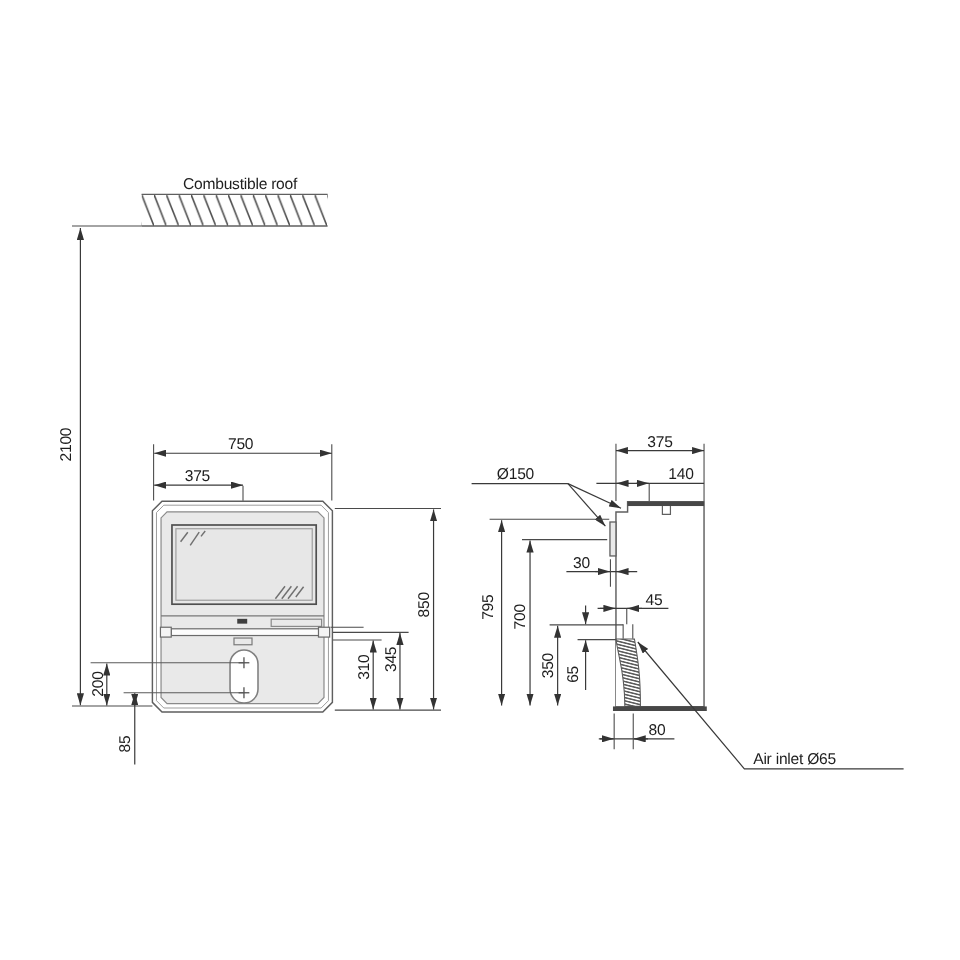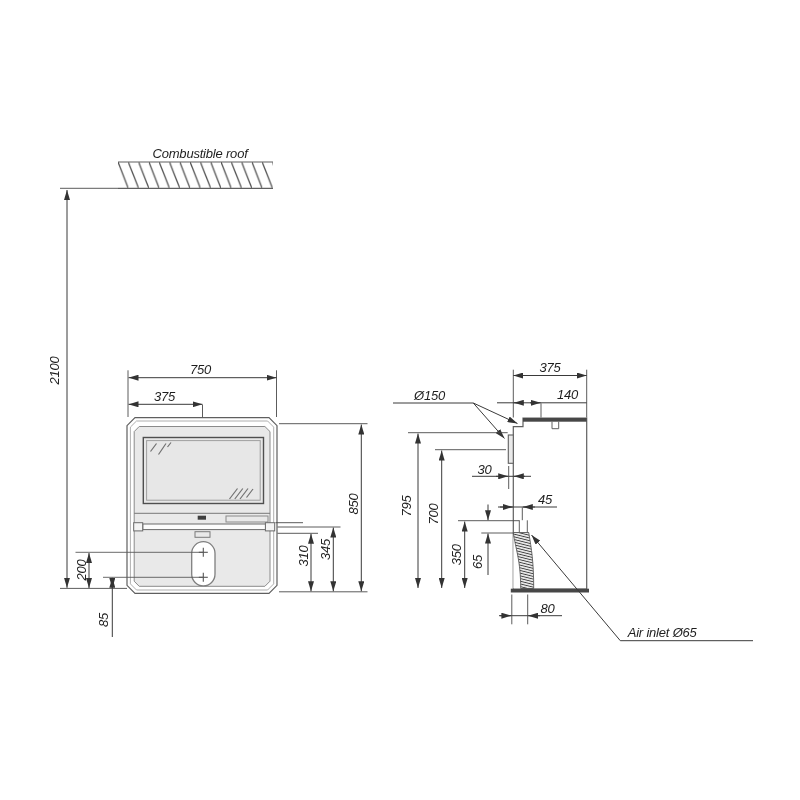--- a/index.html
+++ b/index.html
@@ -1,16 +1,16 @@
 <!DOCTYPE html>
 <html><head>
 <meta charset="utf-8">
 <style>
   html,body{margin:0;padding:0;background:#ffffff;}
-  .page{width:800px;height:800px;position:relative;background:#fff;overflow:hidden;font-style:italic;}
+  .page{width:800px;height:800px;position:relative;background:#fff;overflow:hidden;}
   svg{display:block;}
   text{font-family:"Liberation Sans","DejaVu Sans",sans-serif;fill:#1e1e1e;letter-spacing:-0.2px;}
   .dimtxt{font-size:13px;}
   .lbltxt{font-size:13px;}
   .ln{stroke:#5f5f5f;stroke-width:1.2;fill:none;}
   .ln2{stroke:#9a9a9a;stroke-width:0.8;fill:none;}
   .dim{stroke:#3a3a3a;stroke-width:1;fill:none;}
   .ext{stroke:#4a4a4a;stroke-width:0.9;fill:none;}
   .thin{stroke:#5a5a5a;stroke-width:0.9;fill:none;}
 </style>

